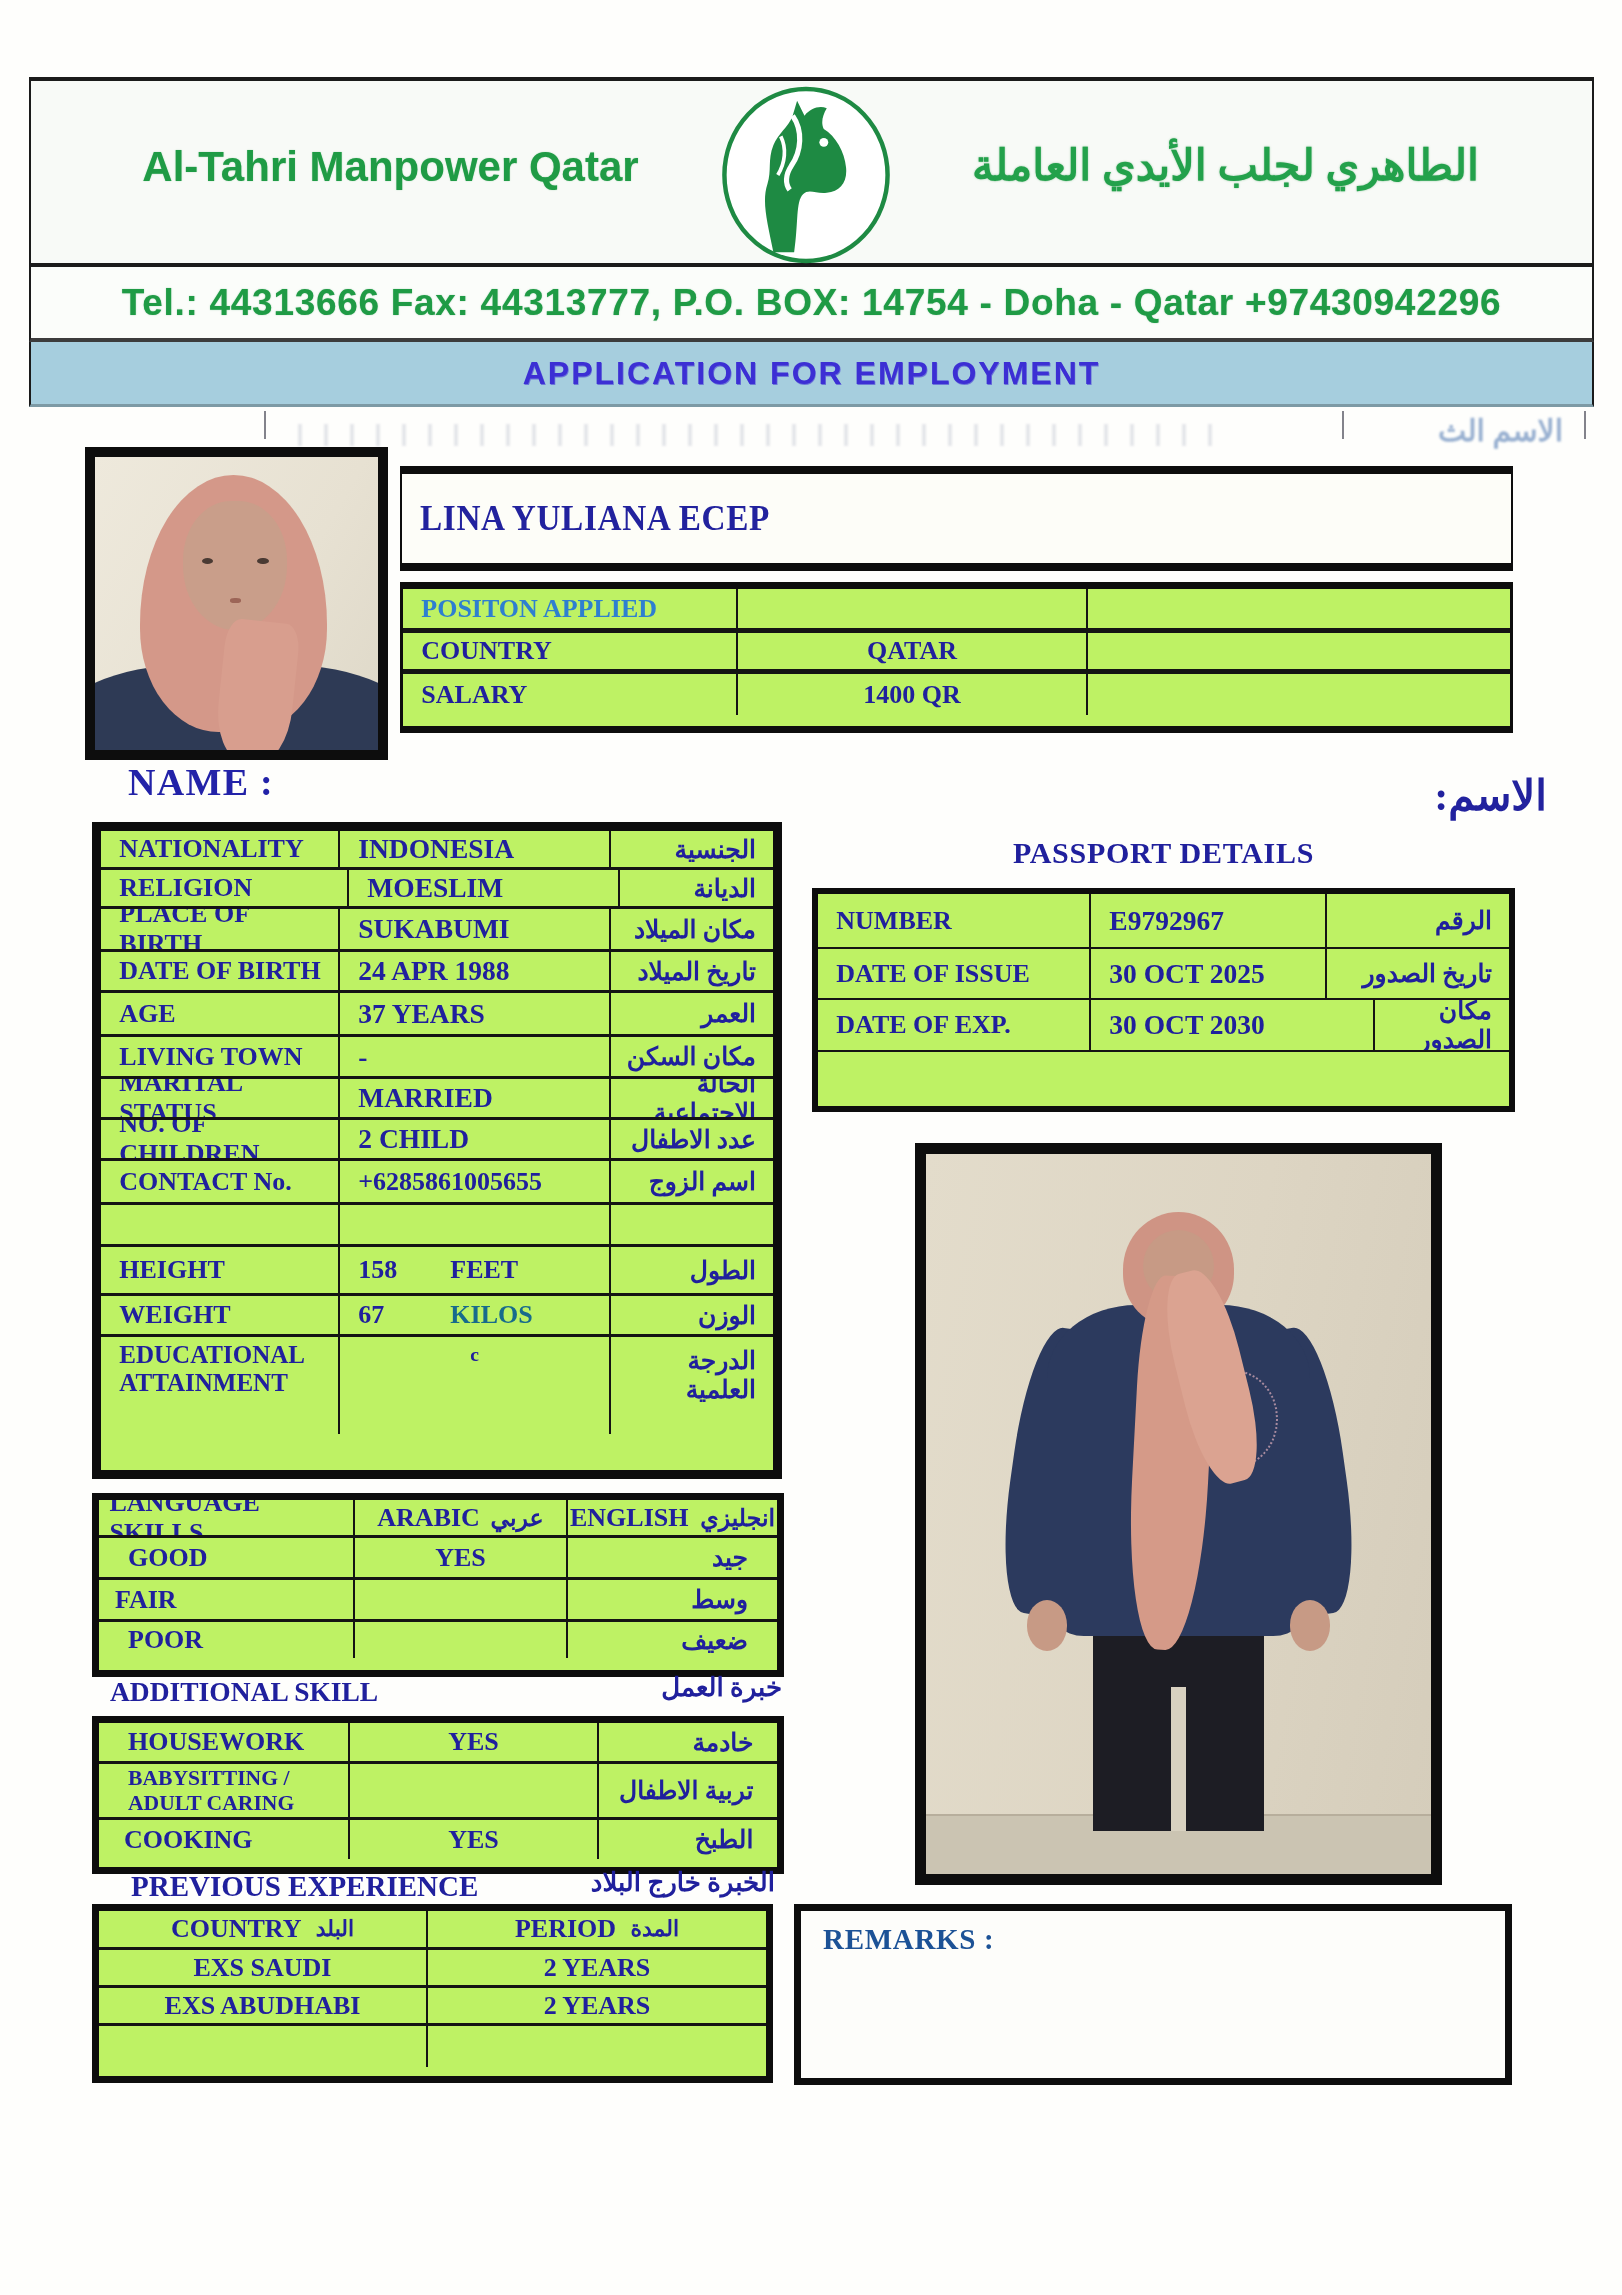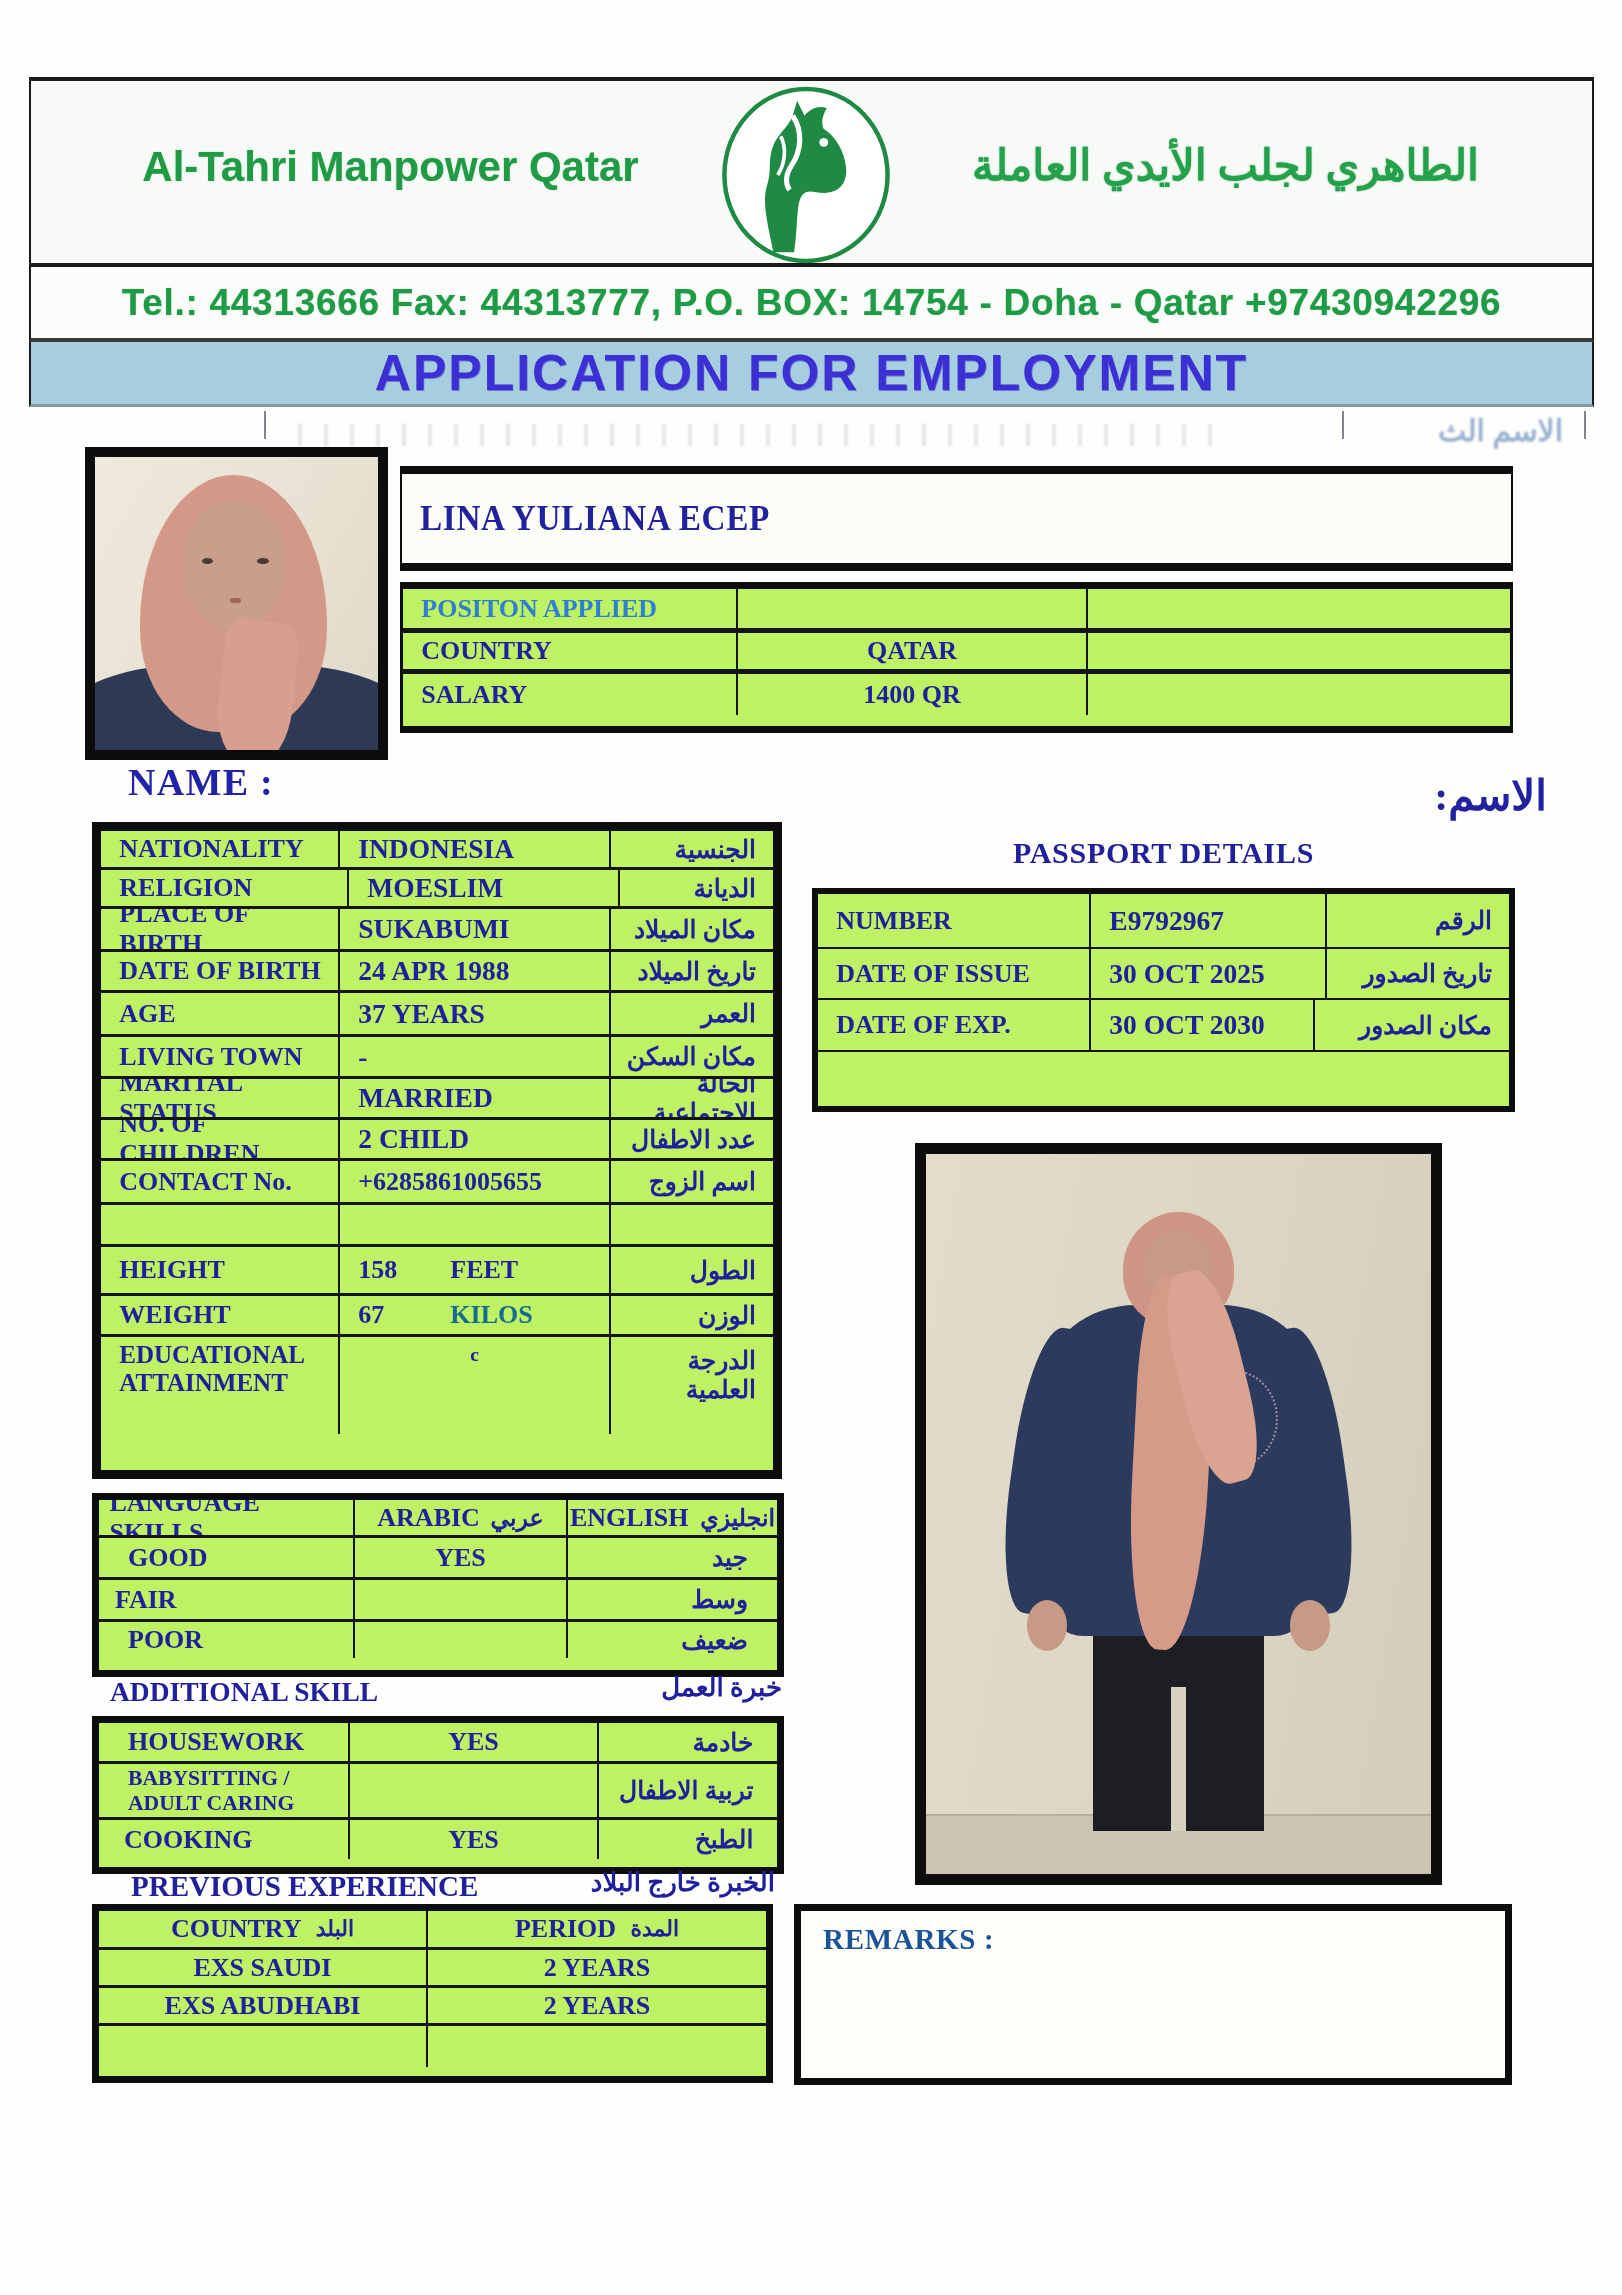--- a/index.html
+++ b/index.html
@@ -31,21 +31,21 @@
   .tel-strip span{
     font-family:"Liberation Sans",sans-serif;font-weight:bold;font-size:37px;color:#1f9b45;
     text-shadow:0 0 1.3px rgba(30,140,70,.5);letter-spacing:0.7px;
   }
   .title-band{
     position:absolute;left:29px;top:342px;width:1565px;height:65px;background:#a6cede;
     border-left:2.6px solid #1b1b1b;border-right:2.6px solid #1b1b1b;border-bottom:3.3px solid #7d9aa5;
     box-sizing:border-box;display:flex;align-items:center;justify-content:center;
   }
   .title-band span{
-    font-family:"Liberation Sans",sans-serif;font-weight:800;font-size:50px;color:#3c2fd4;
+    font-family:"Liberation Sans",sans-serif;font-weight:800;font-size:32px;color:#3c2fd4;
     letter-spacing:2px;text-shadow:0.7px 0.7px 0 rgba(60,47,212,.55);
   }
   
   .ghost-line{position:absolute;background:#5a5a66;opacity:.75;width:2px;height:27.5px;top:411px;}
   .ghost-smudge{
     position:absolute;left:298px;top:424px;width:935px;height:22px;opacity:.5;filter:blur(1.3px);
     background:repeating-linear-gradient(90deg, rgba(110,120,150,.35) 0 3.9px, transparent 3.9px 26px);
   }
   .ghost-ar{
     position:absolute;left:1367px;top:413px;width:196px;text-align:right;direction:rtl;
@@ -293,21 +293,21 @@
       <div class="cell val" style="width:236px">E9792967</div>
       <div class="cell ar no-r" style="flex:1">الرقم</div>
     </div>
     <div class="trow" style="height:51px">
       <div class="cell lbl" style="width:273px">DATE OF ISSUE</div>
       <div class="cell val" style="width:236px">30 OCT 2025</div>
       <div class="cell ar no-r" style="flex:1">تاريخ الصدور</div>
     </div>
     <div class="trow" style="height:52px">
       <div class="cell lbl" style="width:273px">DATE OF EXP.</div>
-      <div class="cell val" style="width:224px">30 OCT 2030</div>
+      <div class="cell val" style="width:284px">30 OCT 2030</div>
       <div class="cell ar no-r" style="flex:1">مكان الصدور</div>
     </div>
   </div>
 
   <div class="fullbody">
     <div class="fb-inner">
       <div class="fb-floor"></div>
       <div class="fb-legs"></div>
       <div class="fb-leg-gap"></div>
       <div class="fb-arm-l"></div>

